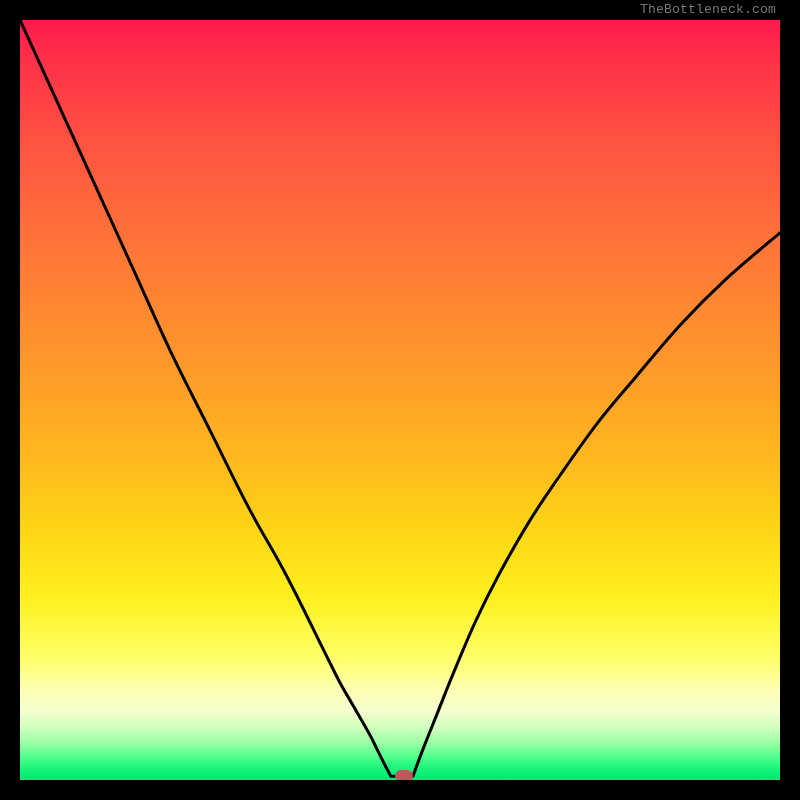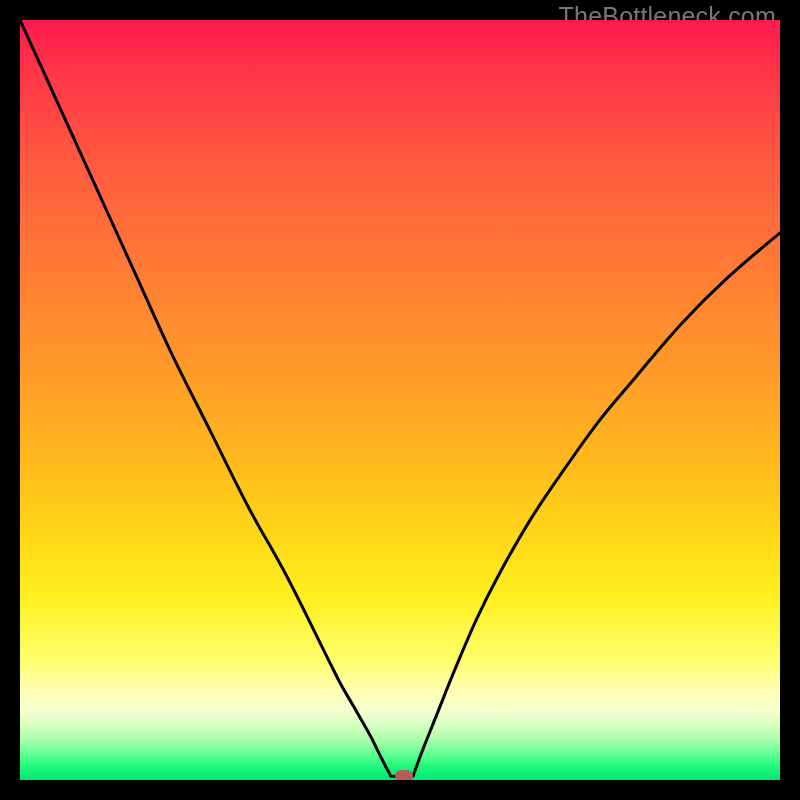--- a/index.html
+++ b/index.html
@@ -48,23 +48,24 @@
       #4eff8c 97%,
       #18f57a 98.5%,
       #00e874 100%
     );
   }
   .watermark {
     position: absolute;
     top: 2px;
     right: 24px;
     color: #777;
-    font-size: 25px;
+    font-size: 13px;
     letter-spacing: 0.2px;
     user-select: none;
+    font-family: Liberation Mono, monospace;
   }
   svg.curve {
     position: absolute;
     left: 0; top: 0;
     width: 760px;
     height: 760px;
   }
   .marker {
     position: absolute;
     width: 18px;

